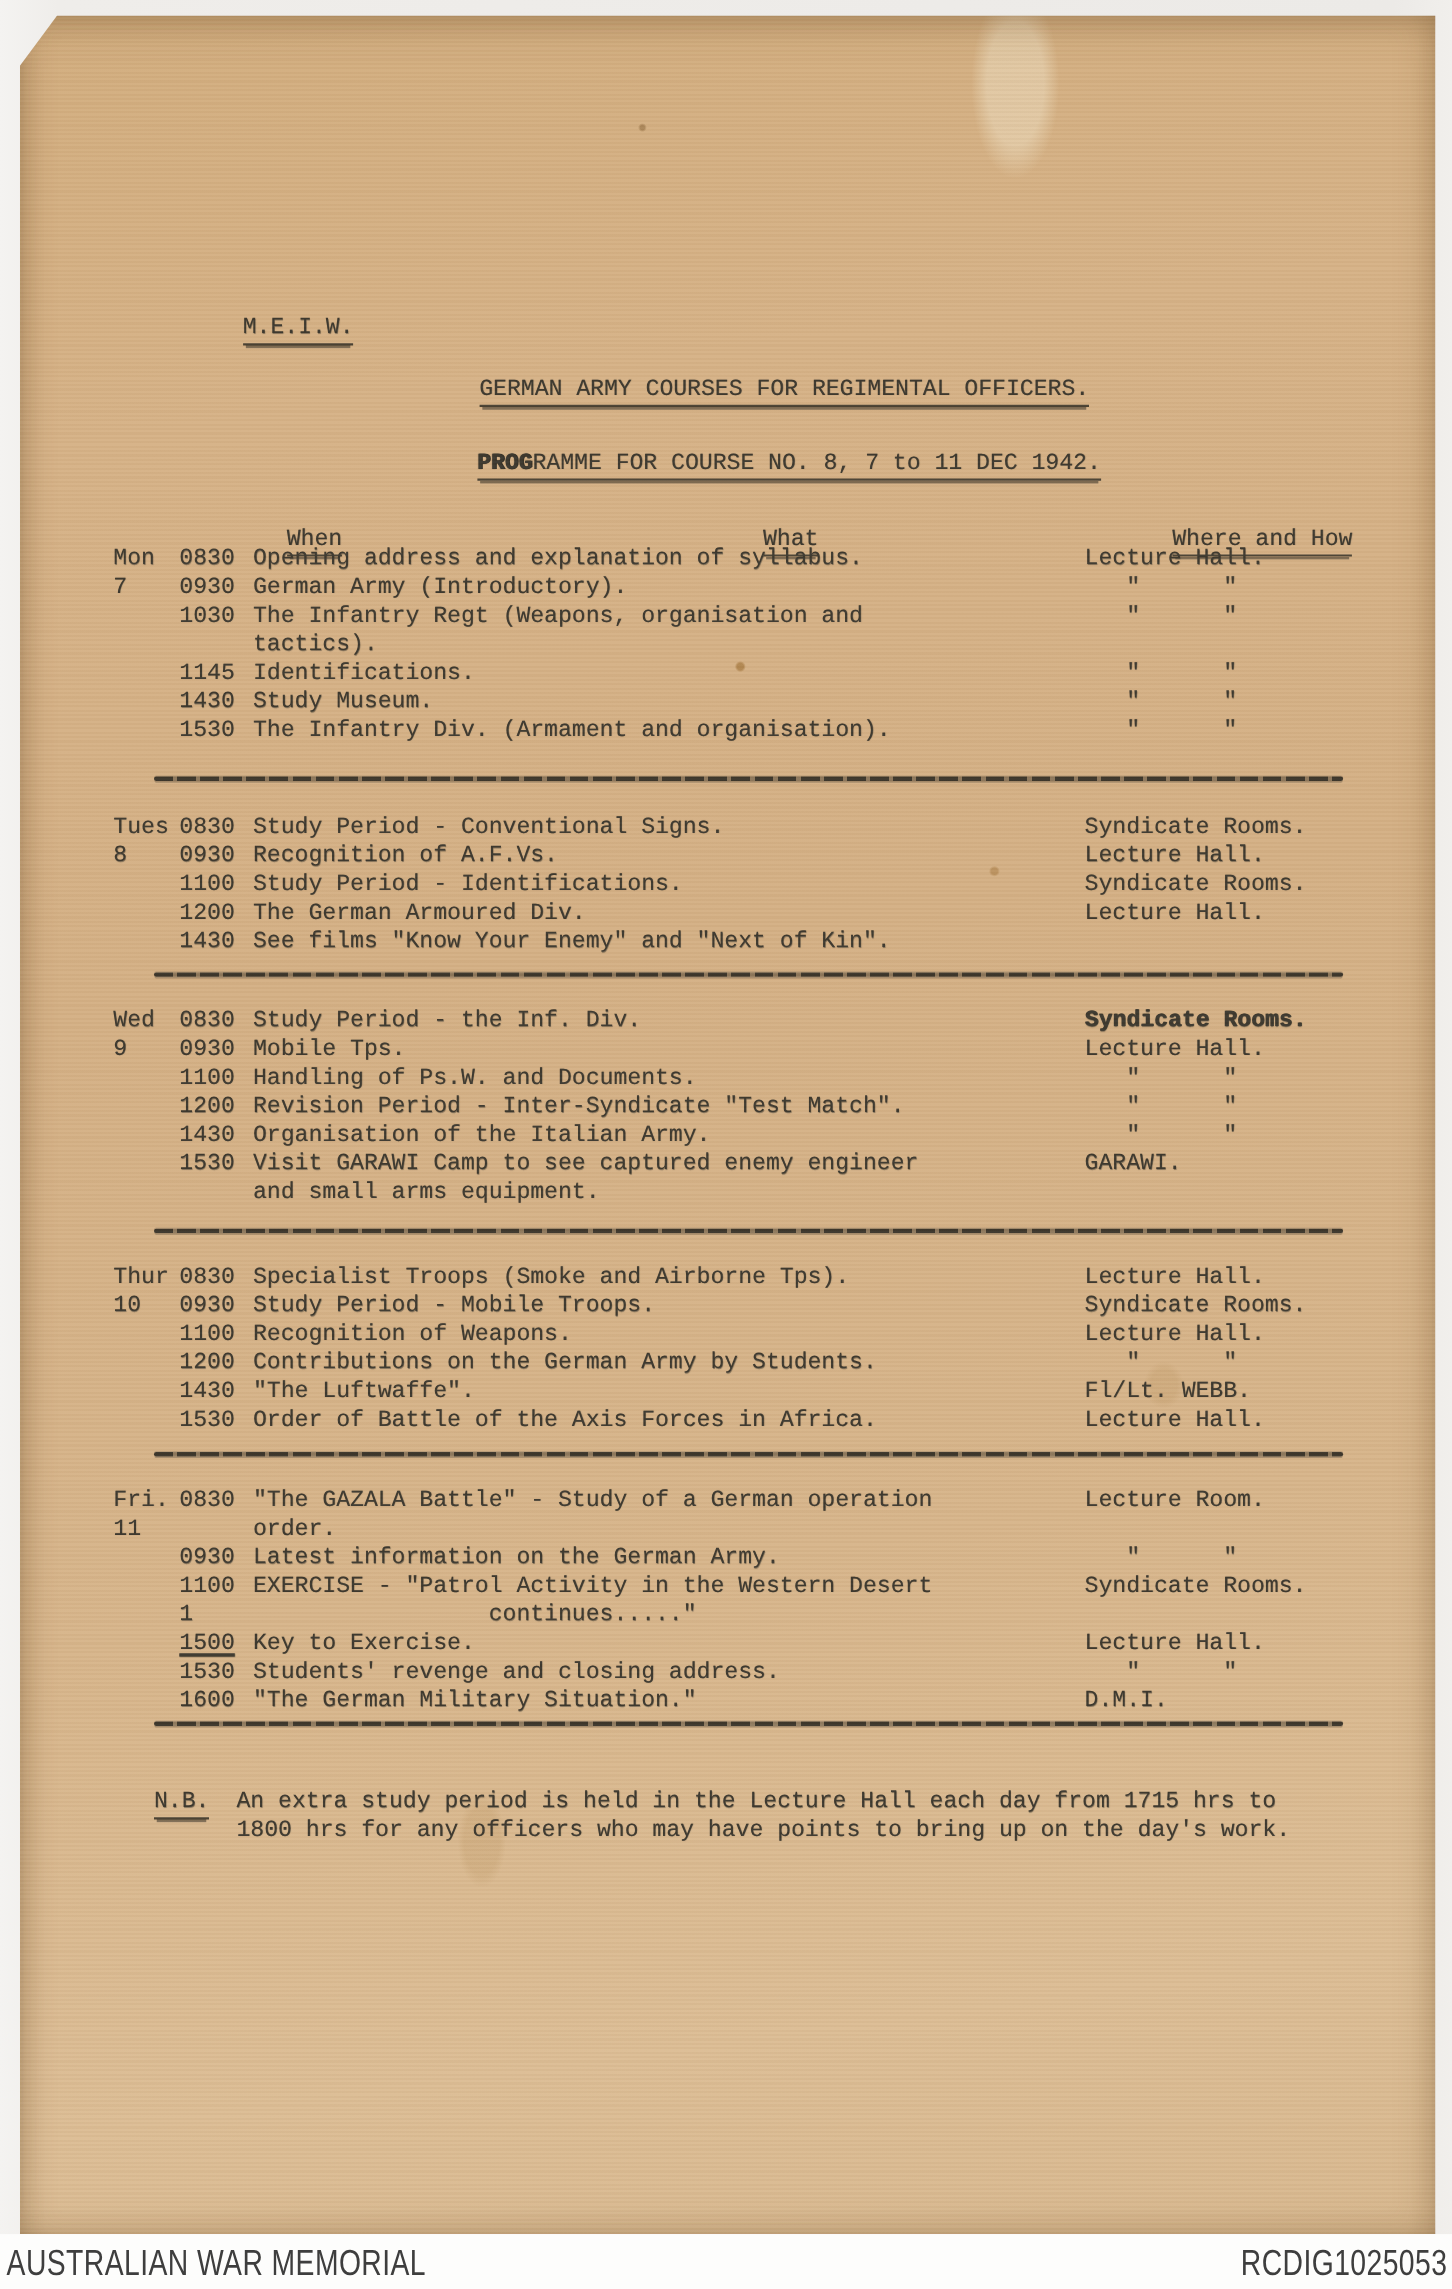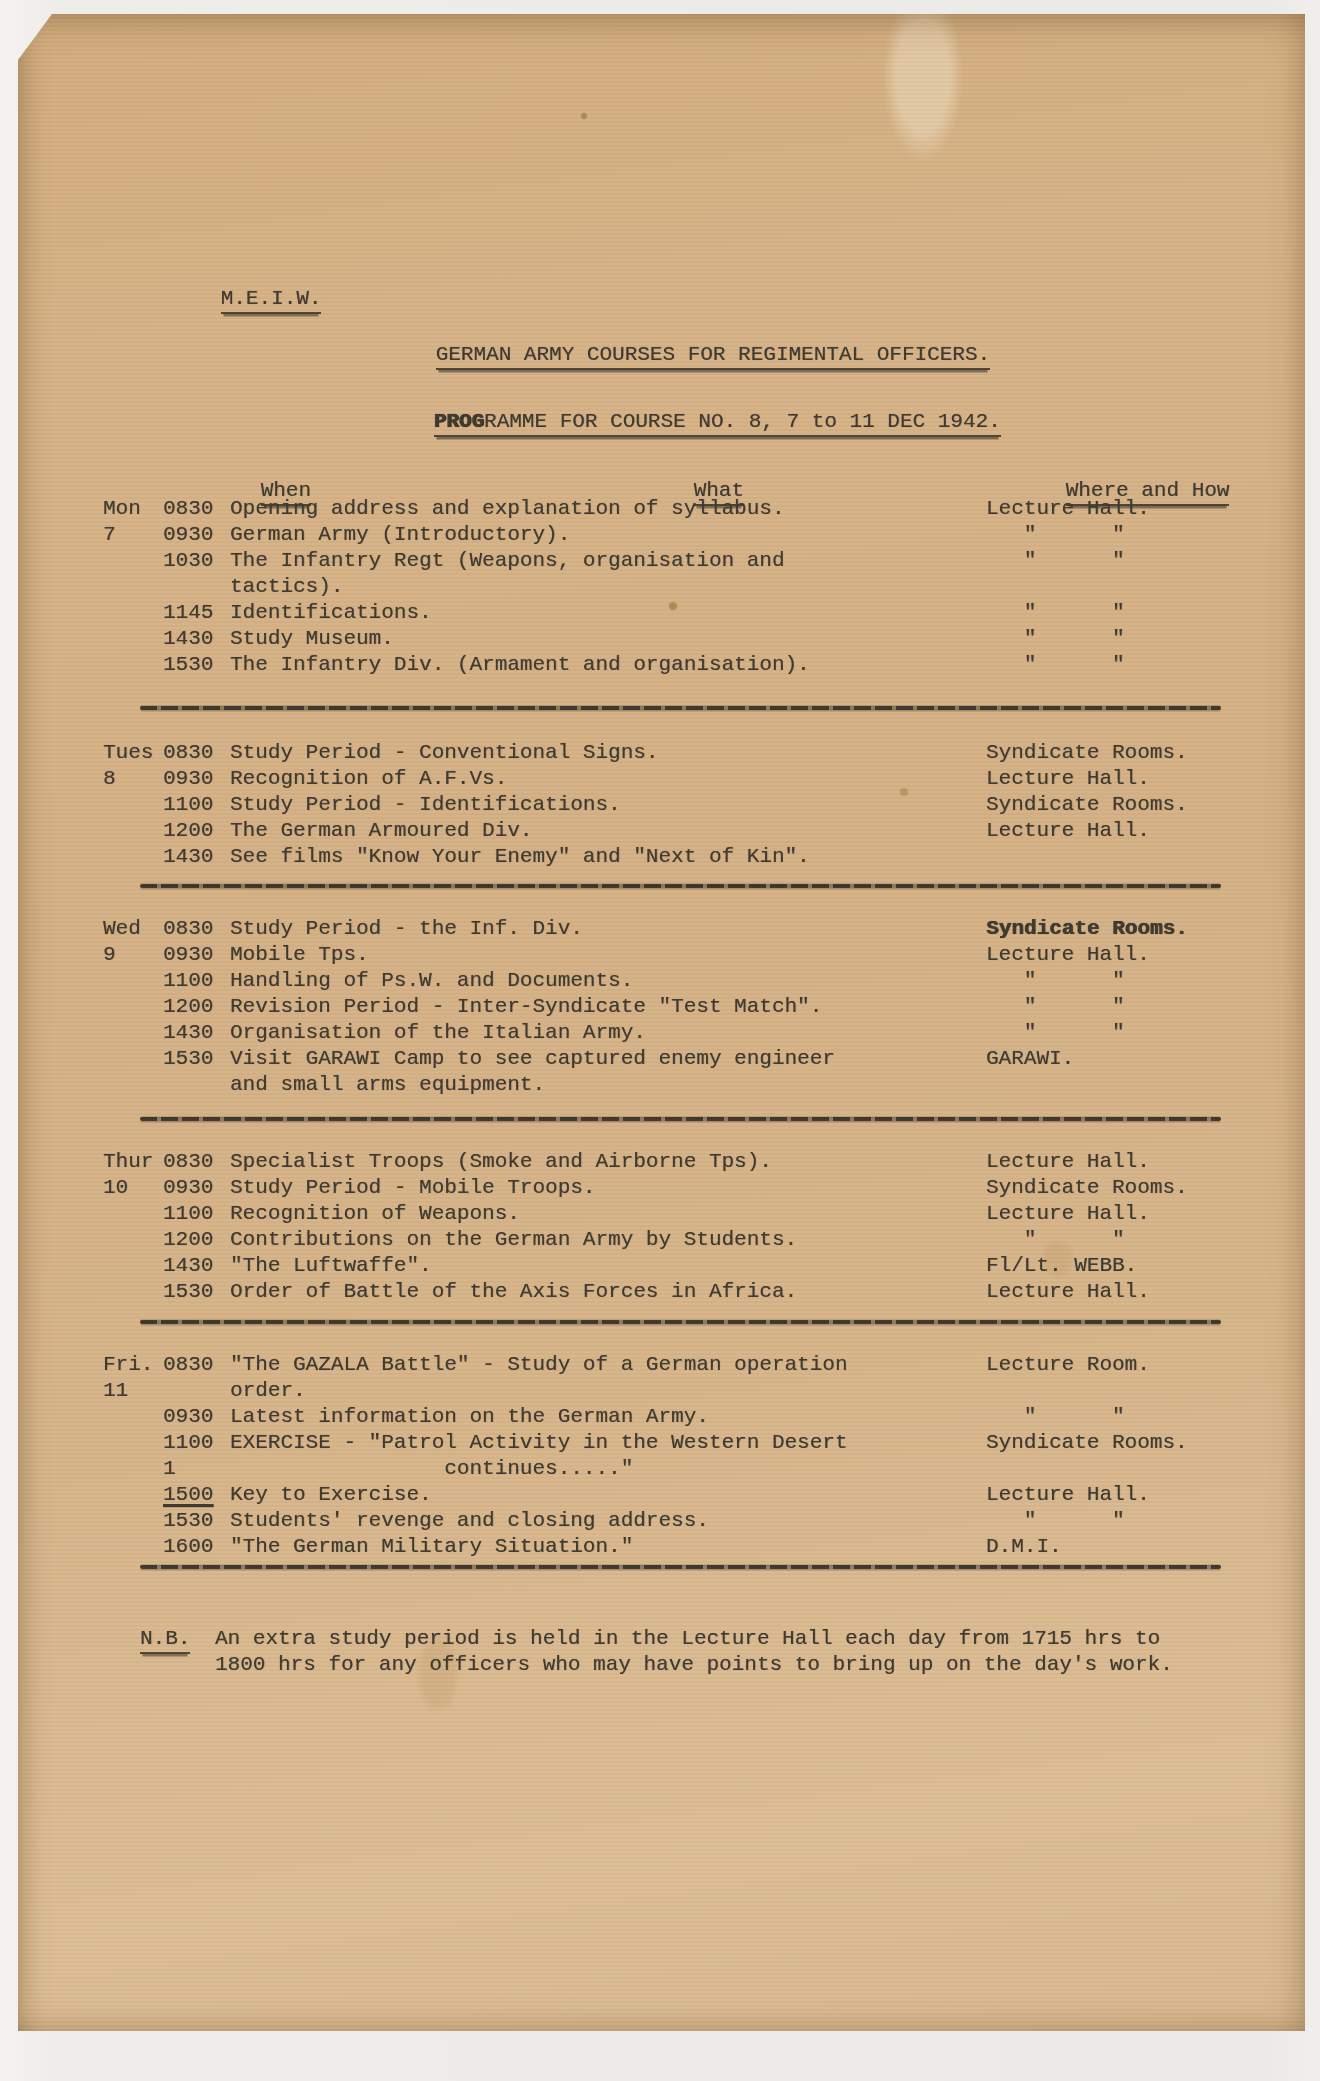--- a/index.html
+++ b/index.html
@@ -334,14 +334,18 @@
         <span class="cell ink">An extra study period is held in the Lecture Hall each day from 1715 hrs to</span>
       </div>
       <div class="note-row">
         <span class="cell ink"></span>
         <span class="cell ink">1800 hrs for any officers who may have points to bring up on the day's work.</span>
       </div>
     </div>
 
   </div>
 
+  <div class="footer">
+    <span class="footer-text footer-left">AUSTRALIAN WAR MEMORIAL</span>
+    <span class="footer-text footer-right">RCDIG1025053</span>
+  </div>
 
 </div>
 
 </body></html>

